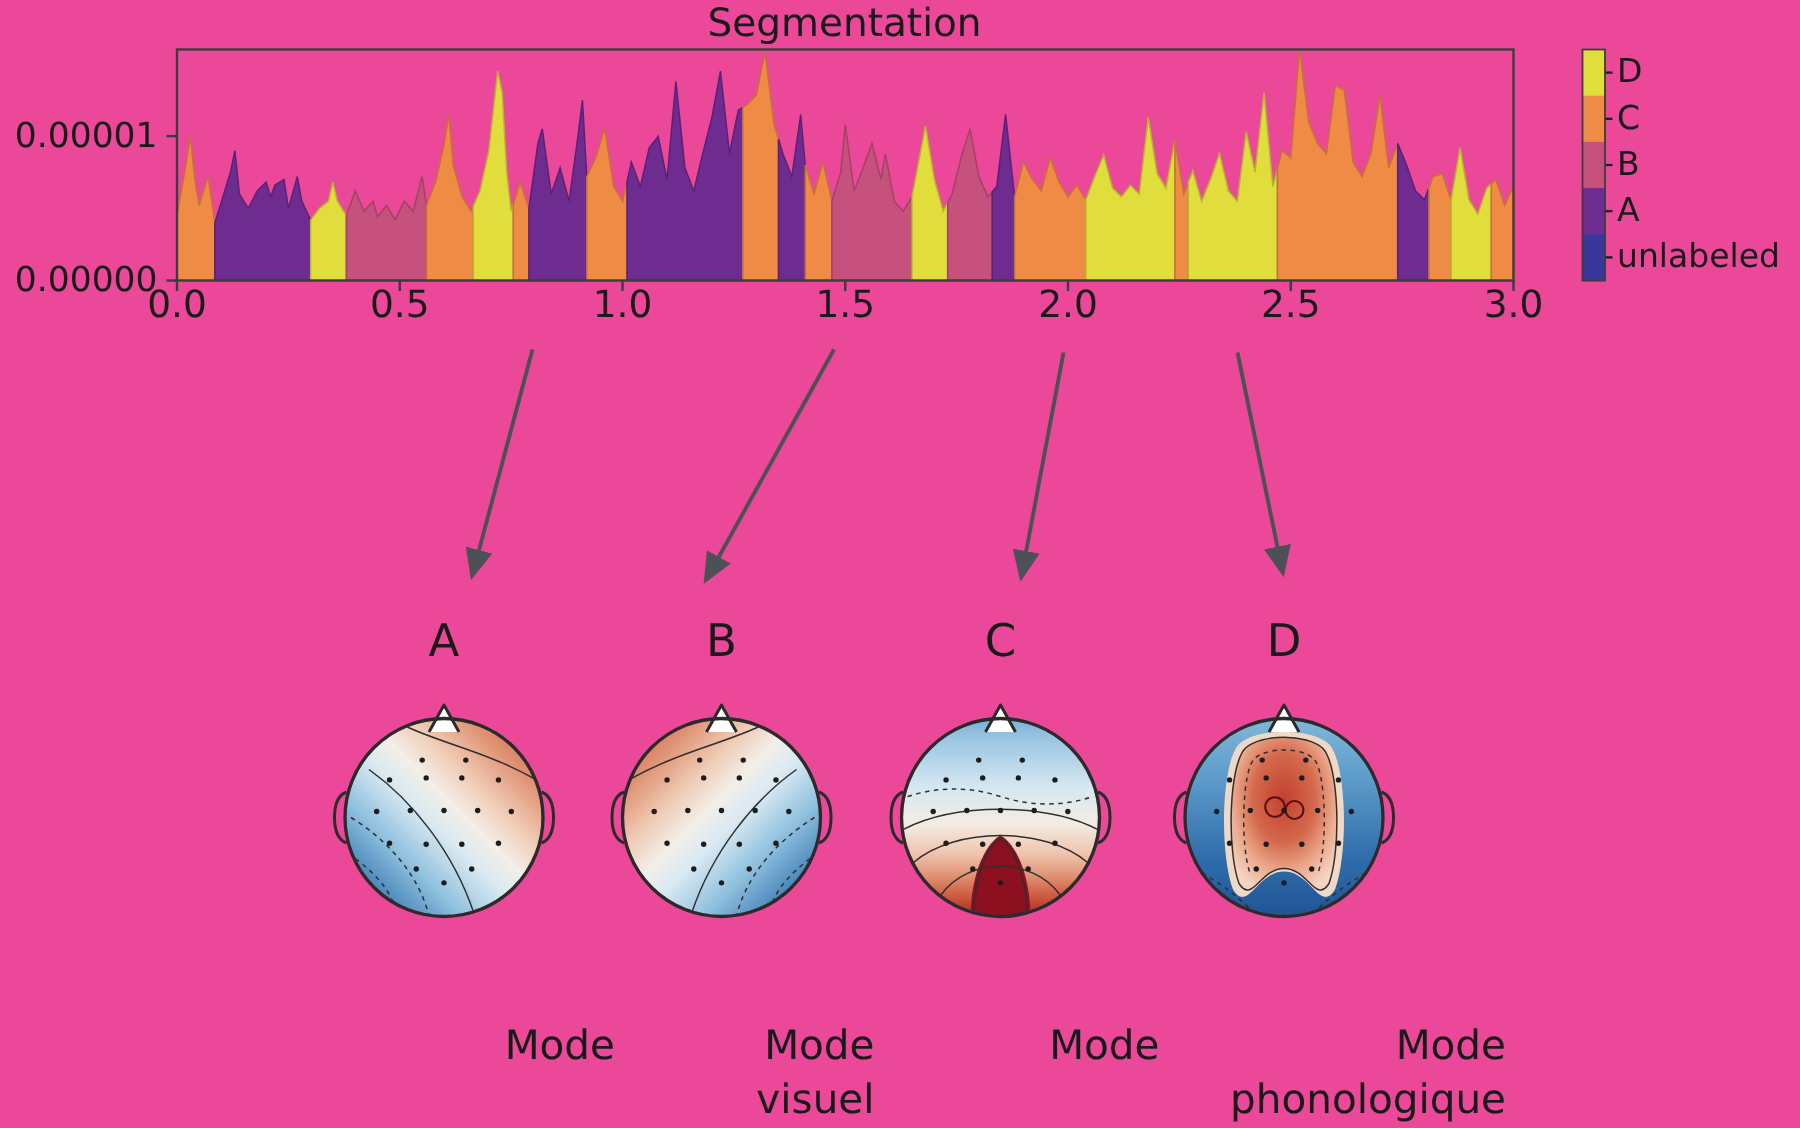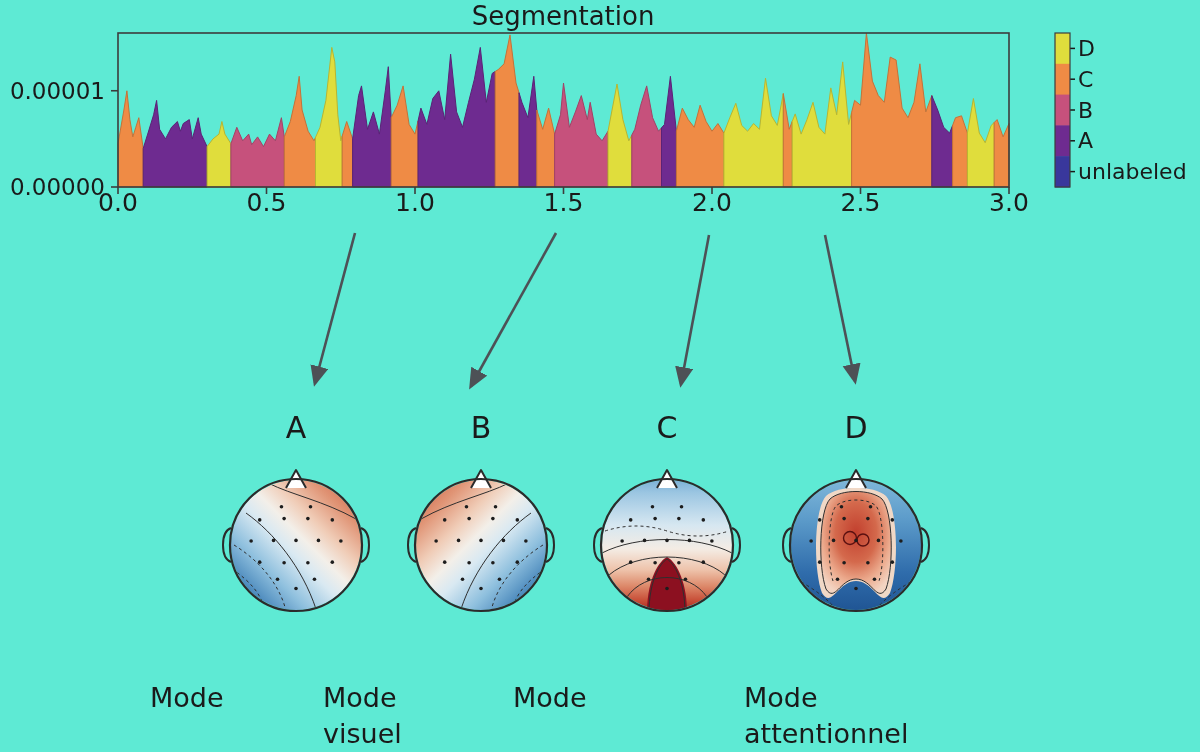--- a/index.html
+++ b/index.html
@@ -1,24 +1,24 @@
 <!DOCTYPE html>
 <html><head>
 <meta charset="utf-8">
 <style>
   html,body{margin:0;padding:0;background:#fff;}
-  #figure{position:relative;width:1200px;height:752px;background:#5eead4;overflow:hidden;
+  #figure{position:relative;width:1200px;height:752px;background:#ec4899;overflow:hidden;
           font-family:"DejaVu Sans","Liberation Sans",sans-serif;color:#111;}
   .abs{position:absolute;}
   #chart-title{left:363px;top:1px;width:400px;text-align:center;font-size:26px;color:#1a1a1a;}
   #chart-svg{left:0;top:0;}
   #arrow-svg{left:0;top:225px;}
   .letter{top:410px;width:160px;text-align:center;font-size:30px;color:#1a1a1a;}
   .topo{top:461px;width:160px;height:160px;}
-  .mode-label{top:680px;width:260px;text-align:left;font-size:27px;line-height:36px;color:#1a1a1a;}
+  .mode-label{top:680px;width:260px;text-align:right;font-size:27px;line-height:36px;color:#1a1a1a;}
 </style>
 </head>
 <body>
 
 <div id="figure">
 
   <div id="chart-title" class="abs">Segmentation</div>
 
   <svg id="chart-svg" class="abs" width="1200" height="230">
       <path d="M 118.0 187 L 118.0 143.7 L 123.9 110.0 L 126.9 90.8 L 129.9 119.6 L 132.8 136.9 L 135.8 127.3 L 138.8 117.7 L 143.2 148.5 L 143.2 187 Z" fill="#ef8b45" stroke="rgb(196,114,57)" stroke-width="1"></path>
@@ -306,16 +306,16 @@
   </div>
   <div class="abs mode-label" style="left:323px">
     <div>Mode</div>
     <div>visuel</div>
   </div>
   <div class="abs mode-label" style="left:513px">
     <div>Mode</div>
   </div>
   <div class="abs mode-label" style="left:744px">
     <div>Mode</div>
-    <div>attentionnel</div>
+    <div>phonologique</div>
   </div>
 
 </div>
 
 </body></html>

